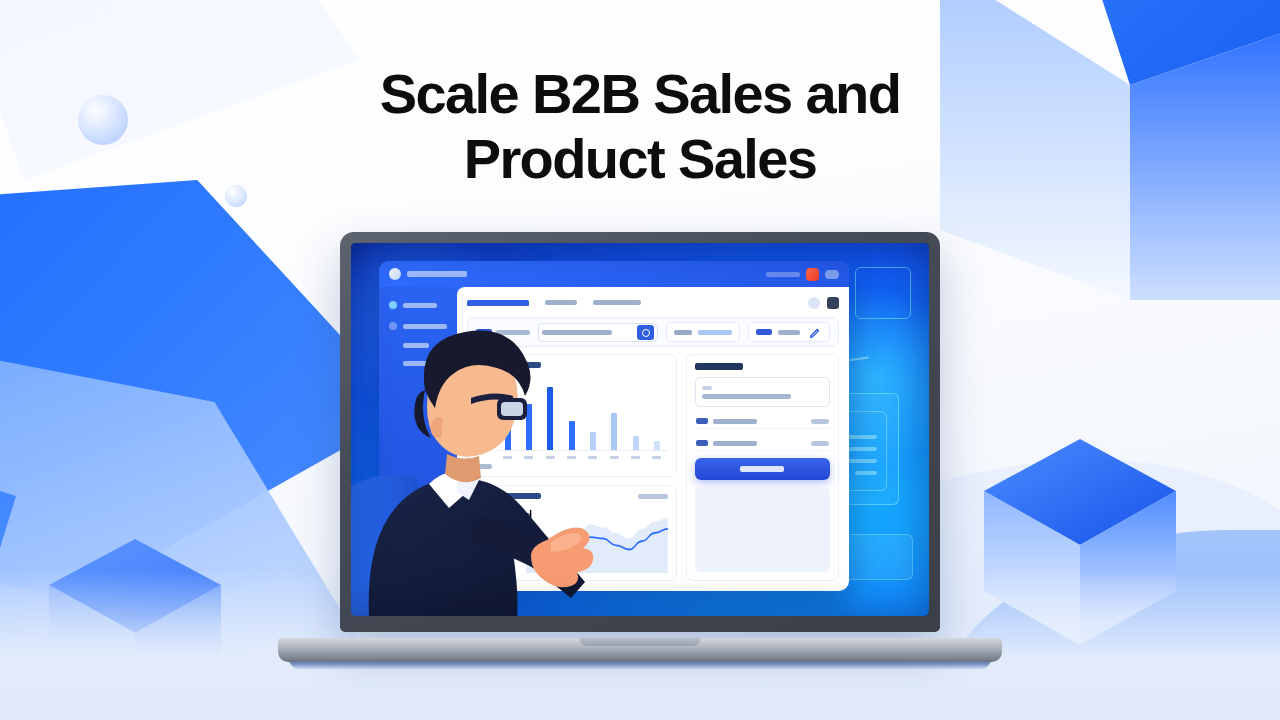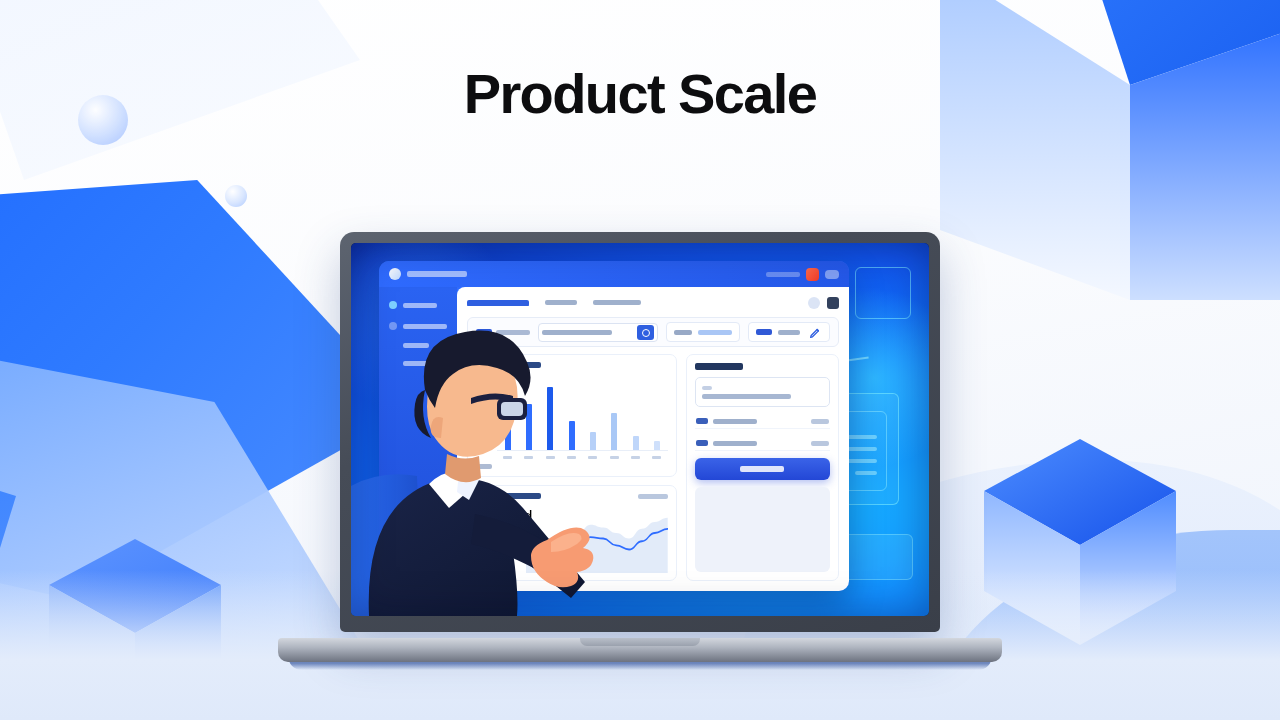--- a/index.html
+++ b/index.html
@@ -368,21 +368,22 @@
         <polygon points="90,4 176,50 90,98 4,50" fill="url(#cblTop)"></polygon>
         <polygon points="4,50 90,98 90,190 4,142" fill="url(#cblL)"></polygon>
         <polygon points="90,98 176,50 176,142 90,190" fill="url(#cblR)"></polygon>
       </svg>
     </div>
 
     <div class="shape floor"></div>
   </div>
 
   <h1 class="headline">
-    <span class="l2">Product Scale</span>
+    <span class="l1">Scale B2B Sales and</span>
+    <span class="l2">Product Sales</span>
   </h1>
 
   <div class="laptop">
 
     <div class="lid">
       <div class="screen">
 
         <div class="scr-bg"></div>
         <div class="scr-glow-a"></div>
         <div class="scr-glow-b"></div>

